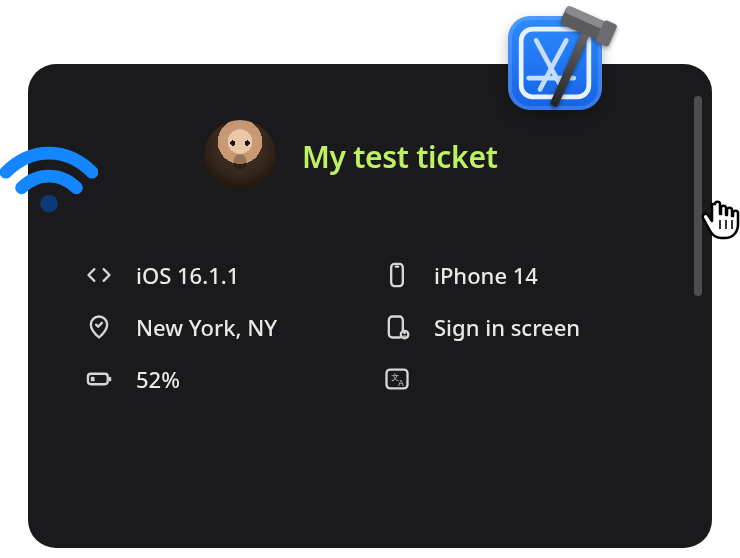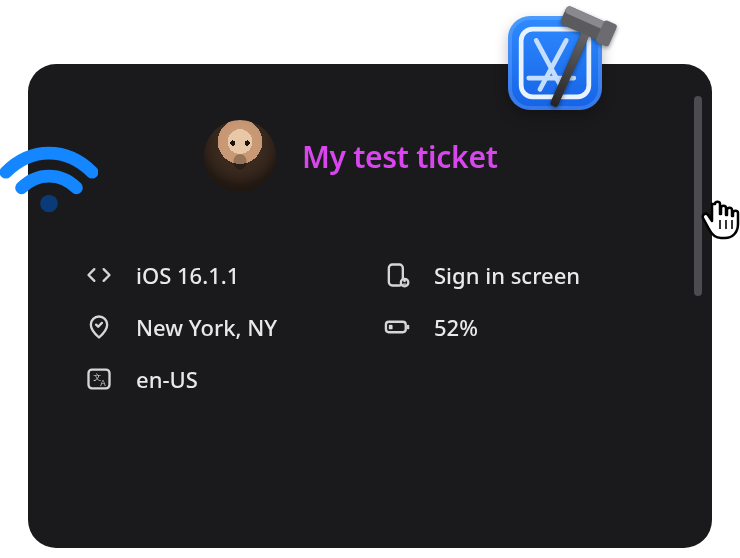--- a/index.html
+++ b/index.html
@@ -39,21 +39,21 @@
     content:""; position:absolute; inset:0;
     background:
       radial-gradient(circle at 40% 32%, #1b120c 0 4%, transparent 4%),
       radial-gradient(circle at 60% 32%, #1b120c 0 4%, transparent 4%),
       radial-gradient(ellipse at 50% 58%, rgba(0,0,0,.25) 0 12%, transparent 14%);
   }
   .title {
     font-size: 30px;
     font-weight: 600;
     letter-spacing: -0.3px;
-    color: #d946ef;
+    color: #bef264;
   }
   .grid {
     display: grid;
     grid-template-columns: 1fr 1fr;
     column-gap: 24px;
     row-gap: 22px;
     margin-top: 68px;
   }
   .row {
     display: flex;
@@ -137,64 +137,72 @@
         <svg viewBox="0 0 24 24">
             <polyline points="8 7 3 12 8 17"></polyline>
             <polyline points="16 7 21 12 16 17"></polyline>
             <line x1="12" y1="5" x2="12" y2="19" stroke-dasharray="0" opacity="0"></line>
           </svg>
       </span>
       <span>iOS 16.1.1</span>
     </div>
 
 
+    <div class="row">
+      <span class="ico">
+        <svg viewBox="0 0 24 24">
+            <rect x="7" y="2.5" width="10" height="19" rx="3"></rect>
+            <line x1="11" y1="4.8" x2="13" y2="4.8"></line>
+          </svg>
+      </span>
+      <span>iPhone 14</span>
+    </div>
+
+    <div class="row">
+      <span class="ico">
+        <svg viewBox="0 0 24 24">
+            <path d="M12 21s-7-6.2-7-11a7 7 0 1 1 14 0c0 4.8-7 11-7 11z"></path>
+            <polyline points="9.5 10 11.3 11.8 14.5 8.5"></polyline>
+          </svg>
+      </span>
+      <span>New York, NY</span>
+    </div>
 
     <div class="row">
       <span class="ico">
         <svg viewBox="0 0 24 24">
             <rect x="5" y="3" width="12" height="18" rx="3"></rect>
             <circle cx="18.5" cy="18.5" r="3.2" fill="#1a1a1c"></circle>
             <circle cx="18.5" cy="17" r="1.2" fill="currentColor" stroke="none"></circle>
             <path d="M16.2 20.3c.5-1.4 4.1-1.4 4.6 0" fill="currentColor" stroke="none"></path>
           </svg>
       </span>
       <span>Sign in screen</span>
     </div>
 
-    <div class="row">
-      <span class="ico">
-        <svg viewBox="0 0 24 24">
-            <path d="M12 21s-7-6.2-7-11a7 7 0 1 1 14 0c0 4.8-7 11-7 11z"></path>
-            <polyline points="9.5 10 11.3 11.8 14.5 8.5"></polyline>
-          </svg>
-      </span>
-      <span>New York, NY</span>
-    </div>
-
 
     <div class="row">
       <span class="ico">
         <svg viewBox="0 0 24 24">
             <rect x="2.5" y="7.5" width="17" height="9" rx="2.5"></rect>
             <rect x="20.5" y="10" width="2" height="4" rx="1" fill="currentColor" stroke="none"></rect>
             <rect x="5" y="10" width="3.2" height="4" rx="1" fill="currentColor" stroke="none"></rect>
           </svg>
       </span>
       <span>52%</span>
     </div>
 
     <div class="row">
       <span class="ico">
         <svg viewBox="0 0 24 24">
             <rect x="3" y="4" width="18" height="16" rx="3"></rect>
             <text x="7" y="12.5" font-size="7" fill="currentColor" stroke="none" font-family="sans-serif">文</text>
             <text x="13" y="18" font-size="7" fill="currentColor" stroke="none" font-family="sans-serif">A</text>
           </svg>
       </span>
-      <span>en-US</span>
     </div>
 
   </div>
 </div>
 
 <div class="wifi-badge">
   <svg viewBox="0 0 100 72">
     <path d="M6 28 C32 2, 68 2, 94 28" stroke="#1486ff" stroke-width="13" fill="none" stroke-linecap="round"></path>
     <path d="M22 44 C38 28, 62 28, 78 44" stroke="#1486ff" stroke-width="13" fill="none" stroke-linecap="round"></path>
     <circle cx="50" cy="60" r="9" fill="#0a3b78"></circle>

